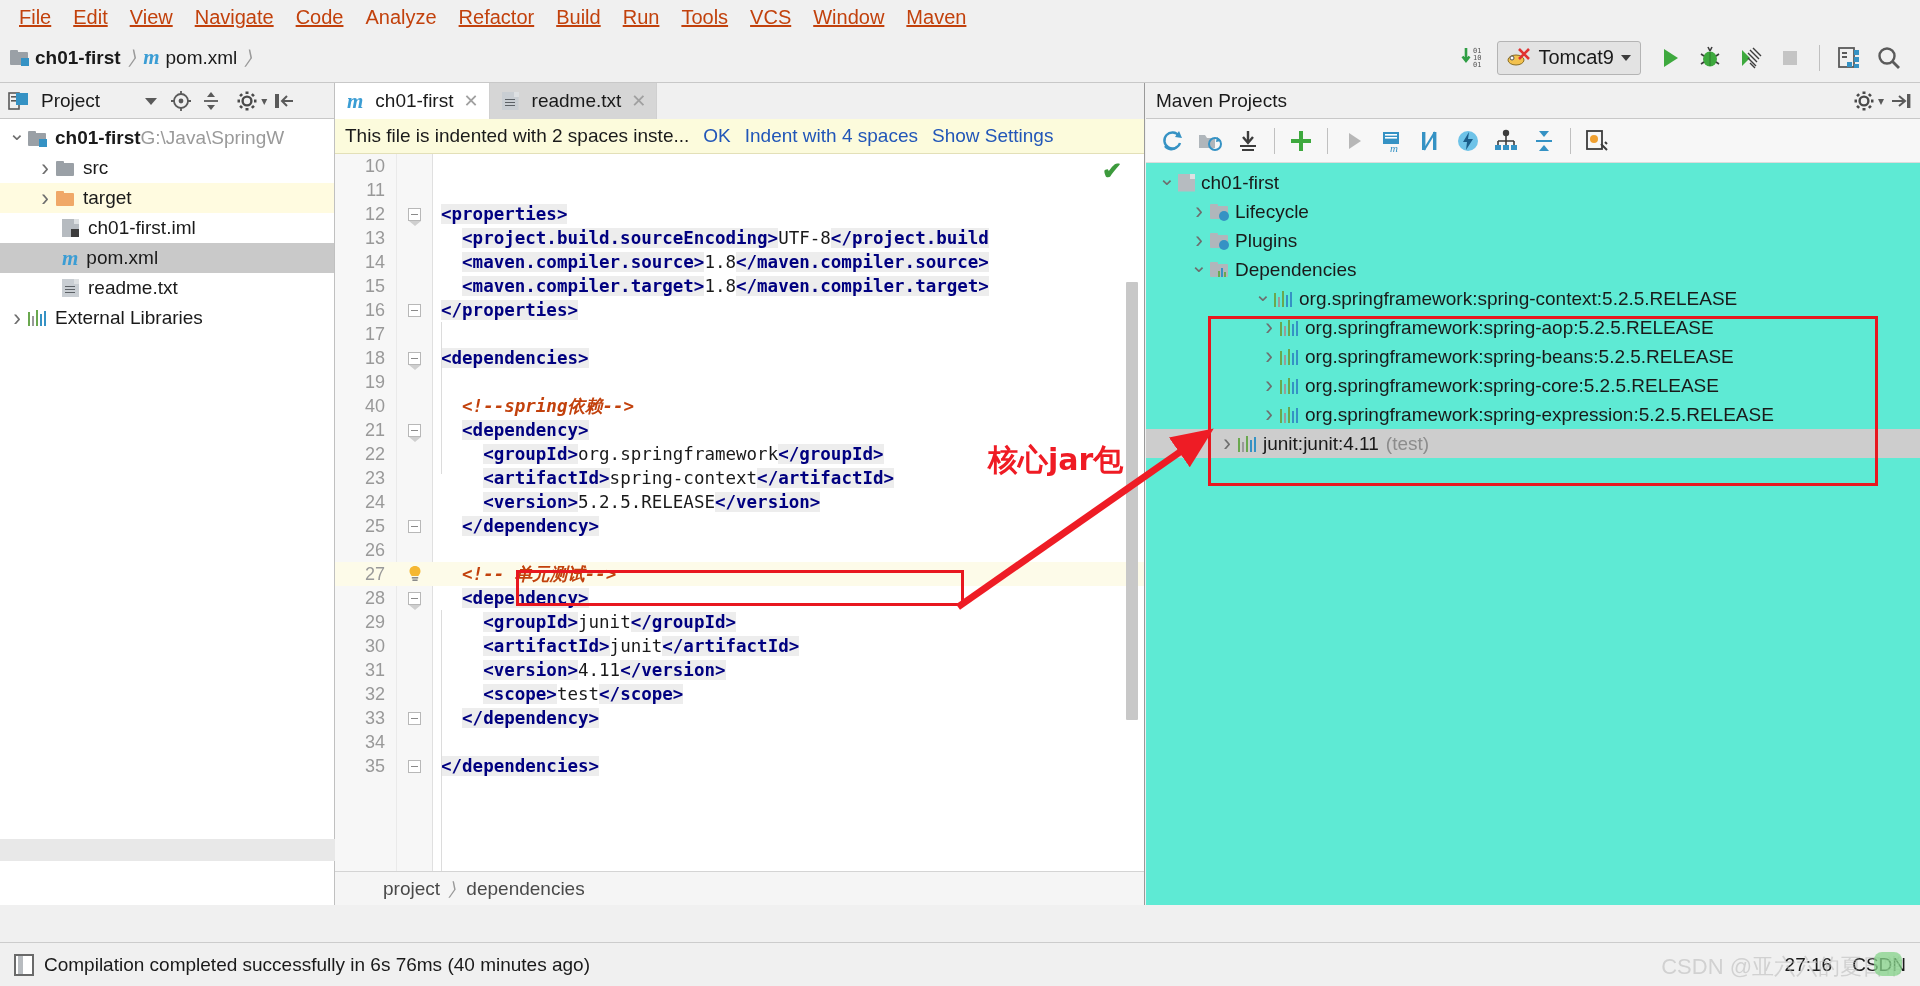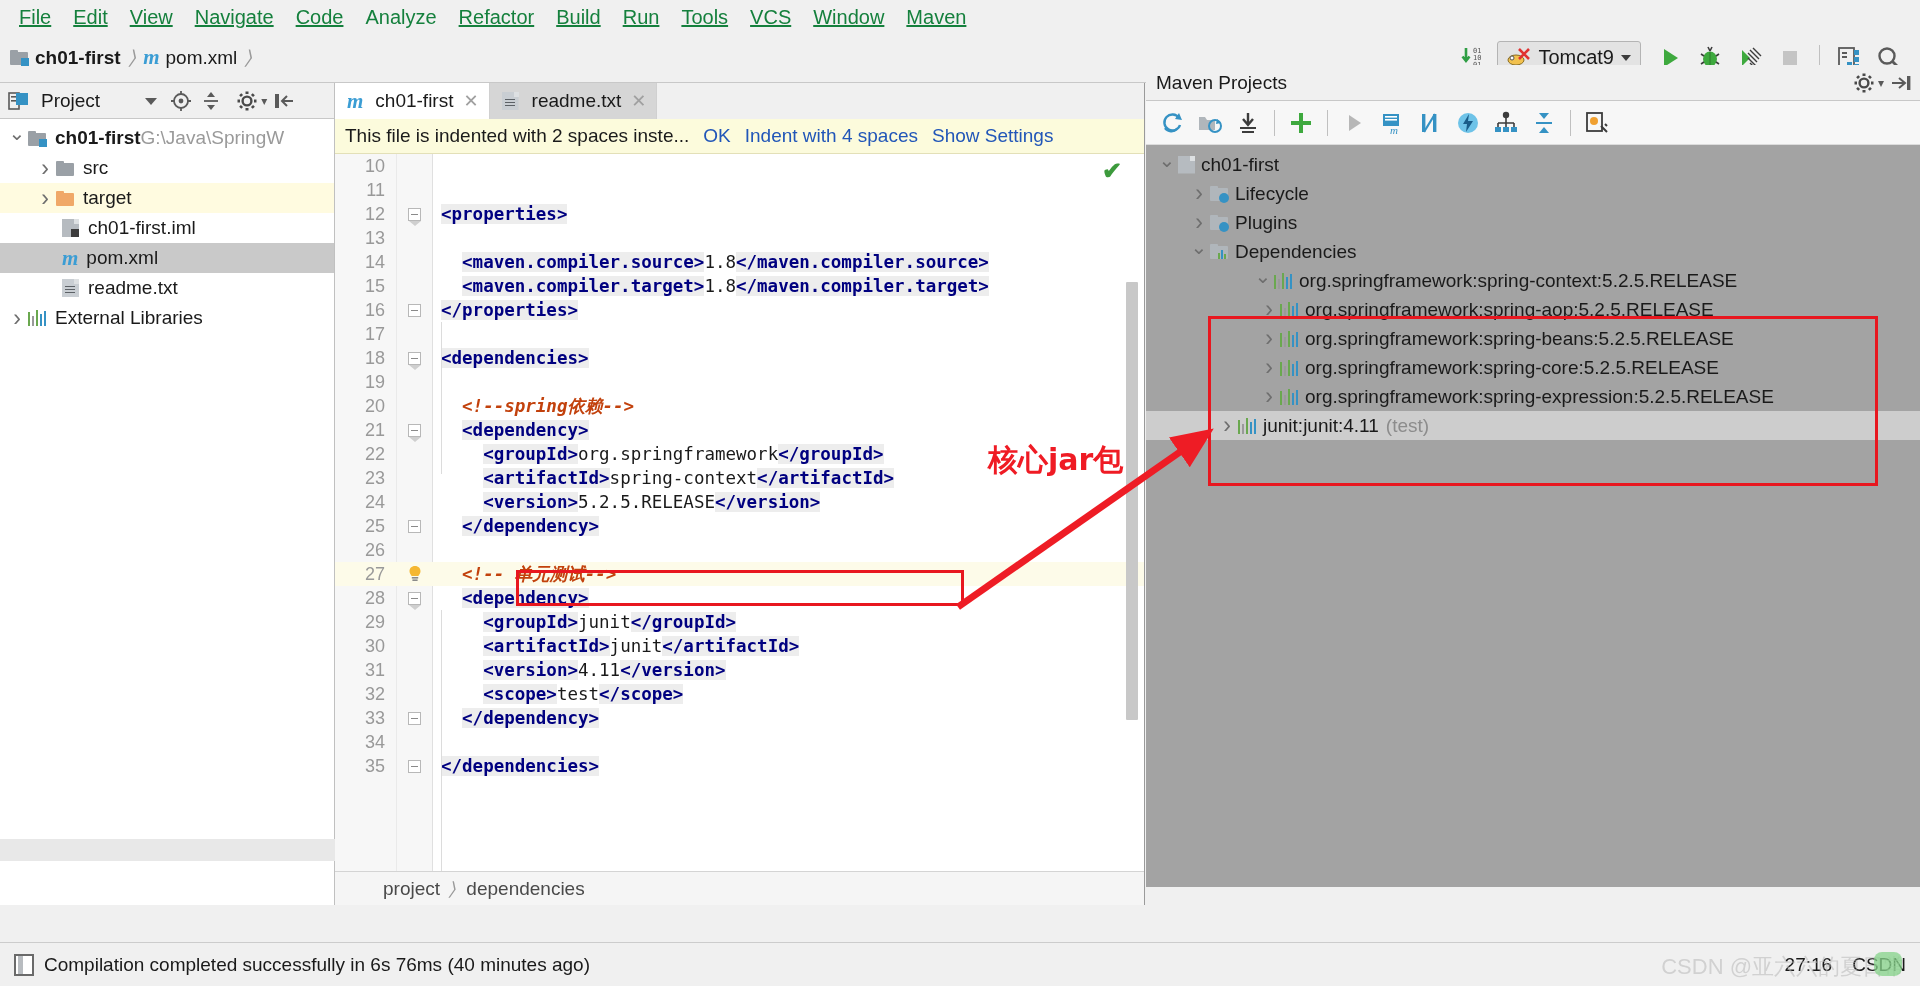--- a/index.html
+++ b/index.html
@@ -10,21 +10,21 @@
     -webkit-font-smoothing: antialiased;
   }
   #app { position: relative; width: 1920px; height: 986px; background: #f0f0f0; }
 
   
   .menubar {
     position: absolute; top: 0; left: 0; width: 1920px; height: 33px;
     background: #f0f0f0; display: flex; align-items: center; padding-left: 8px;
   }
   .menu-item {
-    font-size: 20px; color: #15803d; padding: 3px 11px; line-height: 24px;
+    font-size: 20px; color: #c2410c; padding: 3px 11px; line-height: 24px;
     cursor: default; white-space: nowrap;
   }
   .menu-item .ul { text-decoration: underline; }
 
   
   .navbar {
     position: absolute; top: 33px; left: 0; width: 1920px; height: 50px;
     background: #f0f0f0; border-bottom: 1px solid #c8c8c8;
     display: flex; align-items: center;
   }
@@ -185,21 +185,21 @@
 
   .breadcrumb-bar {
     position:absolute; bottom:0; left:0; width:100%; height:34px; background:#f5f5f5;
     border-top:1px solid #d4d4d4; display:flex; align-items:center; padding-left:48px;
     font-size:19px; color:#4a4a4a;
   }
   .breadcrumb-bar .sep { color:#9a9a9a; margin:0 10px; transform:skewX(-14deg); }
 
   
   .maven-panel {
-    position:absolute; top:65px; left:1146px; width:774px; height:822px; background:#a3a3a3;
+    position:absolute; top:83px; left:1146px; width:774px; height:822px; background:#5eead4;
   }
   .mv-toolbar {
     height:44px; background:#f7f7f7; border-bottom:1px solid #dcdcdc;
     display:flex; align-items:center; padding-left:8px; gap:2px;
   }
   .mv-ic {
     width:36px; height:36px; display:flex; align-items:center; justify-content:center;
   }
   .mv-tree { font-size:19px; color:#1a1a1a; padding-top:5px; }
   .mv-row {
@@ -494,20 +494,21 @@
           <div class="cl">
             <div class="lnum">12</div>
             <div class="fold">
               <span class="minus tip"></span>
             </div>
             <div class="ctext"><span class="tg">&lt;properties&gt;</span></div>
           </div>
           <div class="cl">
             <div class="lnum">13</div>
             <div class="fold"></div>
+            <div class="ctext">  <span class="tg">&lt;project.build.sourceEncoding&gt;</span><span class="val">UTF-8</span><span class="tg">&lt;/project.build</span></div>
           </div>
           <div class="cl">
             <div class="lnum">14</div>
             <div class="fold"></div>
             <div class="ctext">  <span class="tg">&lt;maven.compiler.source&gt;</span><span class="val">1.8</span><span class="tg">&lt;/maven.compiler.source&gt;</span></div>
           </div>
           <div class="cl">
             <div class="lnum">15</div>
             <div class="fold"></div>
             <div class="ctext">  <span class="tg">&lt;maven.compiler.target&gt;</span><span class="val">1.8</span><span class="tg">&lt;/maven.compiler.target&gt;</span></div>
@@ -530,21 +531,21 @@
               <span class="minus tip"></span>
             </div>
             <div class="ctext"><span class="tg">&lt;dependencies&gt;</span></div>
           </div>
           <div class="cl">
             <div class="lnum">19</div>
             <div class="fold"></div>
             <div class="ctext">&nbsp;</div>
           </div>
           <div class="cl">
-            <div class="lnum">20</div>
+            <div class="lnum">40</div>
             <div class="fold"></div>
             <div class="ctext">  <span class="cmt">&lt;!--spring依赖--&gt;</span></div>
           </div>
           <div class="cl">
             <div class="lnum">21</div>
             <div class="fold">
               <span class="minus tip"></span>
             </div>
             <div class="ctext">  <span class="tg">&lt;dependency&gt;</span></div>
           </div>

